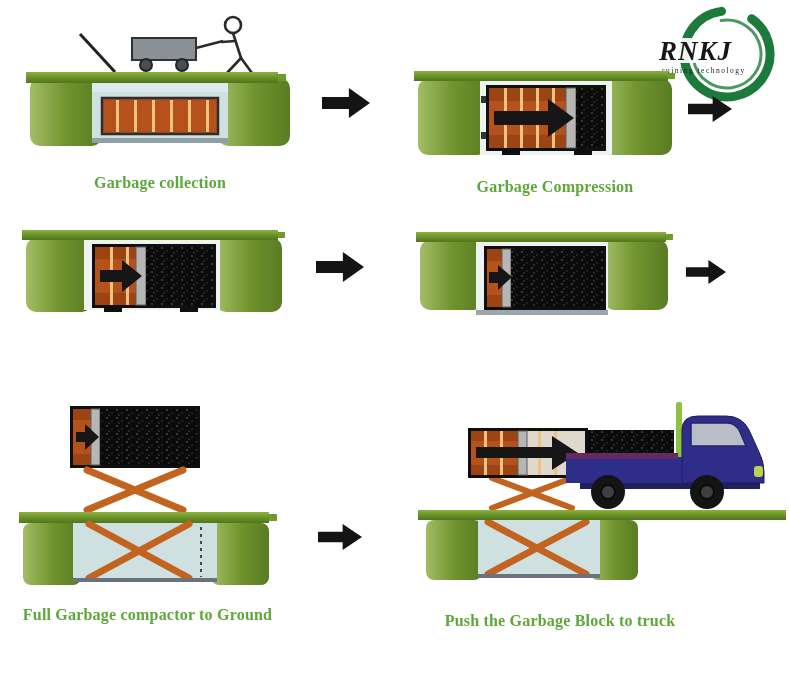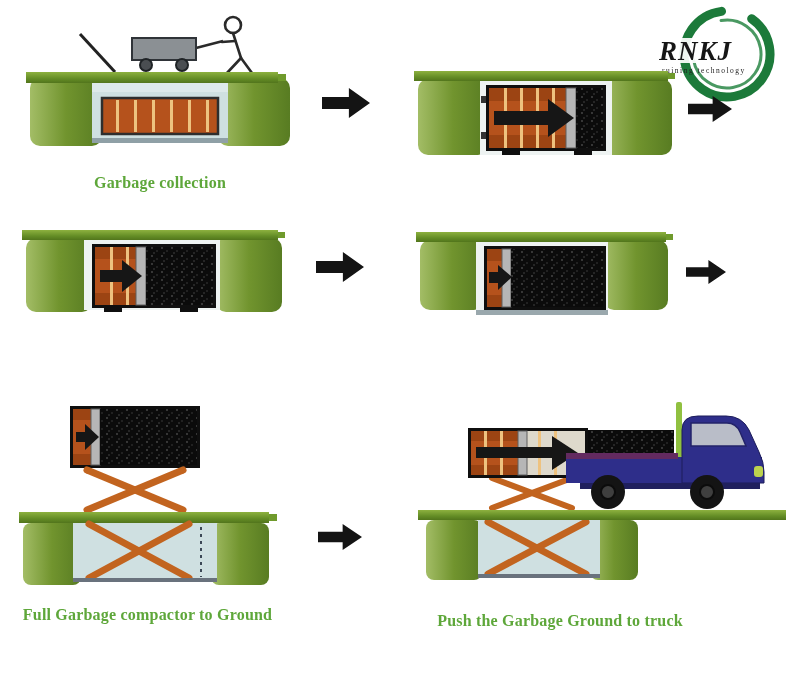--- a/index.html
+++ b/index.html
@@ -116,20 +116,21 @@
       <rect x="92" y="96" width="18" height="4" fill="#0f0f0f"></rect>
         <rect x="164" y="96" width="18" height="4" fill="#0f0f0f"></rect>
       <rect x="71" y="41" width="5" height="7" fill="#333"></rect>
         <rect x="71" y="77" width="5" height="7" fill="#333"></rect>
     </g>
     <g>
       <rect x="4" y="16" width="254" height="10" fill="url(#groundGrad)"></rect>
       <rect x="258" y="18" width="7" height="6" fill="#6f9a2c"></rect>
     </g>
   </svg>
+  <div class="caption" style="left:450px;top:178px;width:210px">Garbage Compression</div>
 
   <div class="flow-arrow" style="left:688px;top:96px;width:44px;height:26px"></div>
 
   <svg class="panel" style="left:20px;top:222px" width="270" height="108" viewBox="0 0 270 108">
     <rect x="6" y="16" width="66" height="74" rx="10" fill="url(#pillarGrad)"></rect>
     <rect x="196" y="16" width="66" height="74" rx="10" fill="url(#pillarGrad)"></rect>
     <rect x="64" y="18" width="136" height="70" fill="#eef3f2"></rect>
     <g>
       <rect x="72" y="22" width="124" height="64" fill="#0f0f0f"></rect>
       <rect x="75" y="25" width="118" height="58" fill="#b5521c"></rect>
@@ -260,15 +261,15 @@
       <g>
         <circle cx="218" cy="102" r="17" fill="#141414"></circle>
         <circle cx="218" cy="102" r="7" fill="#3f3f3f" stroke="#0c0c0c" stroke-width="2"></circle>
       </g>
       <g>
         <circle cx="317" cy="102" r="17" fill="#141414"></circle>
         <circle cx="317" cy="102" r="7" fill="#3f3f3f" stroke="#0c0c0c" stroke-width="2"></circle>
       </g>
     </g>
   </svg>
-  <div class="caption" style="left:420px;top:612px;width:280px">Push the Garbage Ground to truck</div>
+  <div class="caption" style="left:420px;top:612px;width:280px">Push the Garbage Block to truck</div>
 
 </div>
 
 </body></html>

